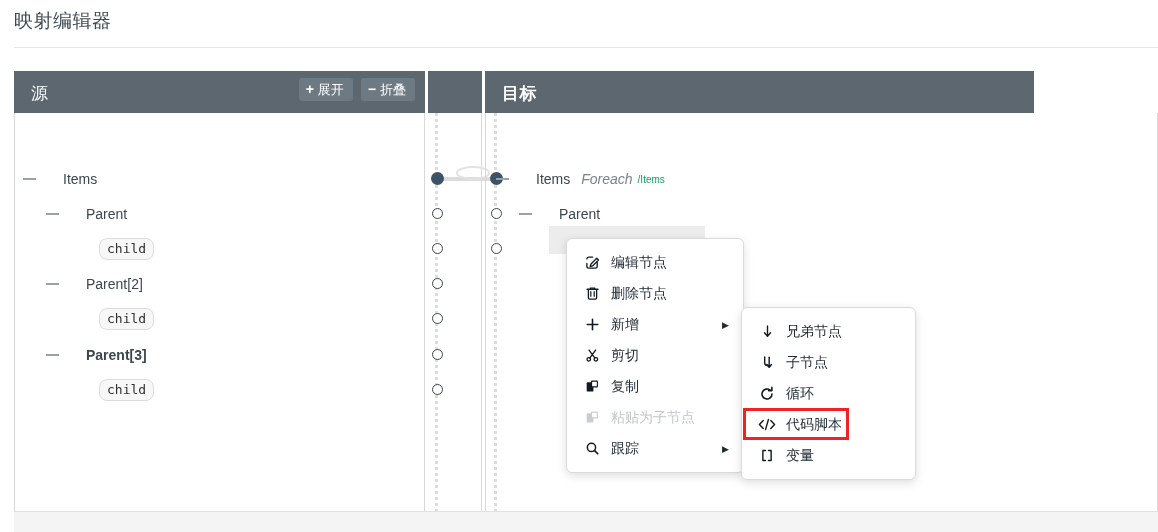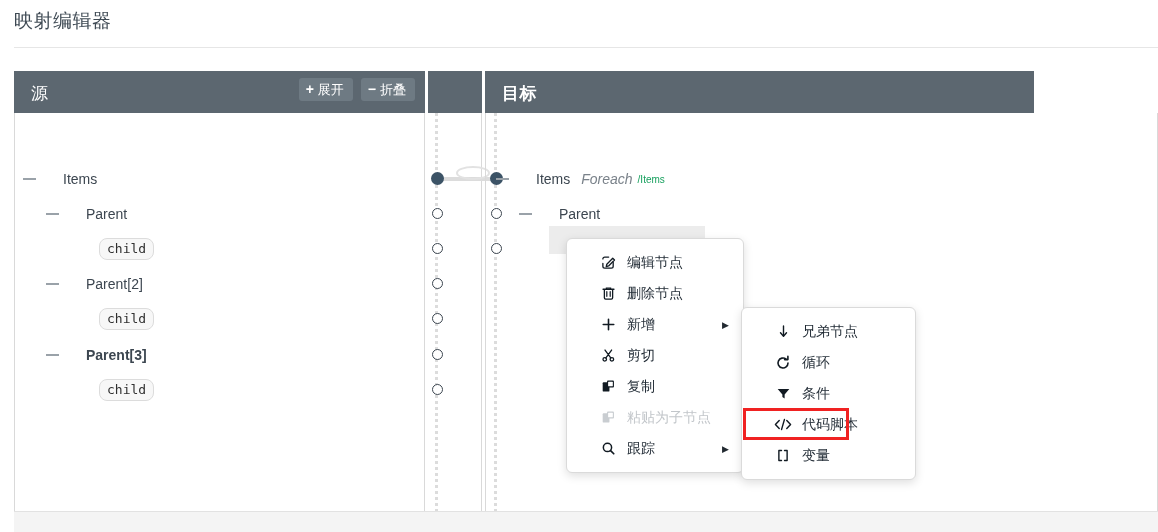--- a/index.html
+++ b/index.html
@@ -227,21 +227,21 @@
     border-radius: 6px;
     box-shadow: 0 3px 10px rgba(0,0,0,0.13);
     padding: 8px 0;
     box-sizing: border-box;
   }
   .ctx-item {
     position: relative;
     display: flex;
     align-items: center;
     height: 31px;
-    padding: 0 14px 0 31px;
+    padding: 0 14px 0 15px;
     font-size: 14px;
     color: #1f2933;
     cursor: pointer;
     white-space: nowrap;
   }
   .ctx-item.disabled { color: #c2c6ca; cursor: default; }
   .ctx-ico {
     width: 20px;
     flex: 0 0 20px;
     text-align: center;
@@ -460,39 +460,41 @@
         <span class="ctx-ico">
           <svg width="15" height="15" viewBox="0 0 16 16">
             <path d="M8 2.2v10.4" stroke="#111a22" stroke-width="1.5" stroke-linecap="round"></path>
             <path d="M4.8 9.4L8 13l3.2-3.6" fill="none" stroke="#111a22" stroke-width="1.5" stroke-linecap="round" stroke-linejoin="round"></path>
           </svg>
         </span>
         <span class="ctx-label">兄弟节点</span>
       </div>
 
 
+      <div class="ctx-item">
+        <span class="ctx-ico">
+          <svg width="15" height="15" viewBox="0 0 16 16">
+            <path d="M5 2.2v6.4a2.6 2.6 0 0 0 2.6 2.6H9.8" fill="none" stroke="#111a22" stroke-width="1.5" stroke-linecap="round"></path>
+            <path d="M9.8 2.4v10.2" stroke="#111a22" stroke-width="1.5" stroke-linecap="round"></path>
+            <path d="M7.3 10.2l2.5 3 2.4-3" fill="none" stroke="#111a22" stroke-width="1.5" stroke-linecap="round" stroke-linejoin="round"></path>
+          </svg>
+        </span>
+        <span class="ctx-label">子节点</span>
+      </div>
 
       <div class="ctx-item">
         <span class="ctx-ico">
           <svg width="16" height="16" viewBox="0 0 16 16">
             <path d="M13 8a5 5 0 1 1-1.9-3.95" fill="none" stroke="#111a22" stroke-width="1.6" stroke-linecap="round"></path>
             <path d="M12.9 1.4v3.2H9.6" fill="none" stroke="#111a22" stroke-width="1.6" stroke-linecap="round" stroke-linejoin="round"></path>
           </svg>
         </span>
         <span class="ctx-label">循环</span>
       </div>
 
-      <div class="ctx-item">
-        <span class="ctx-ico">
-          <svg width="15" height="15" viewBox="0 0 16 16">
-            <path d="M1.8 3.2h12.4L9.2 9v4.4L6.8 11.8V9z" fill="#111a22"></path>
-          </svg>
-        </span>
-        <span class="ctx-label">条件</span>
-      </div>
 
       <div class="ctx-item">
         <span class="ctx-ico">
           <svg width="18" height="15" viewBox="0 0 20 16">
             <path d="M5.8 3.6L1.6 8l4.2 4.4" fill="none" stroke="#111a22" stroke-width="1.6" stroke-linecap="round" stroke-linejoin="round"></path>
             <path d="M14.2 3.6L18.4 8l-4.2 4.4" fill="none" stroke="#111a22" stroke-width="1.6" stroke-linecap="round" stroke-linejoin="round"></path>
             <path d="M11.6 2.4L8.4 13.6" stroke="#111a22" stroke-width="1.5" stroke-linecap="round"></path>
           </svg>
         </span>
         <span class="ctx-label">代码脚本</span>

